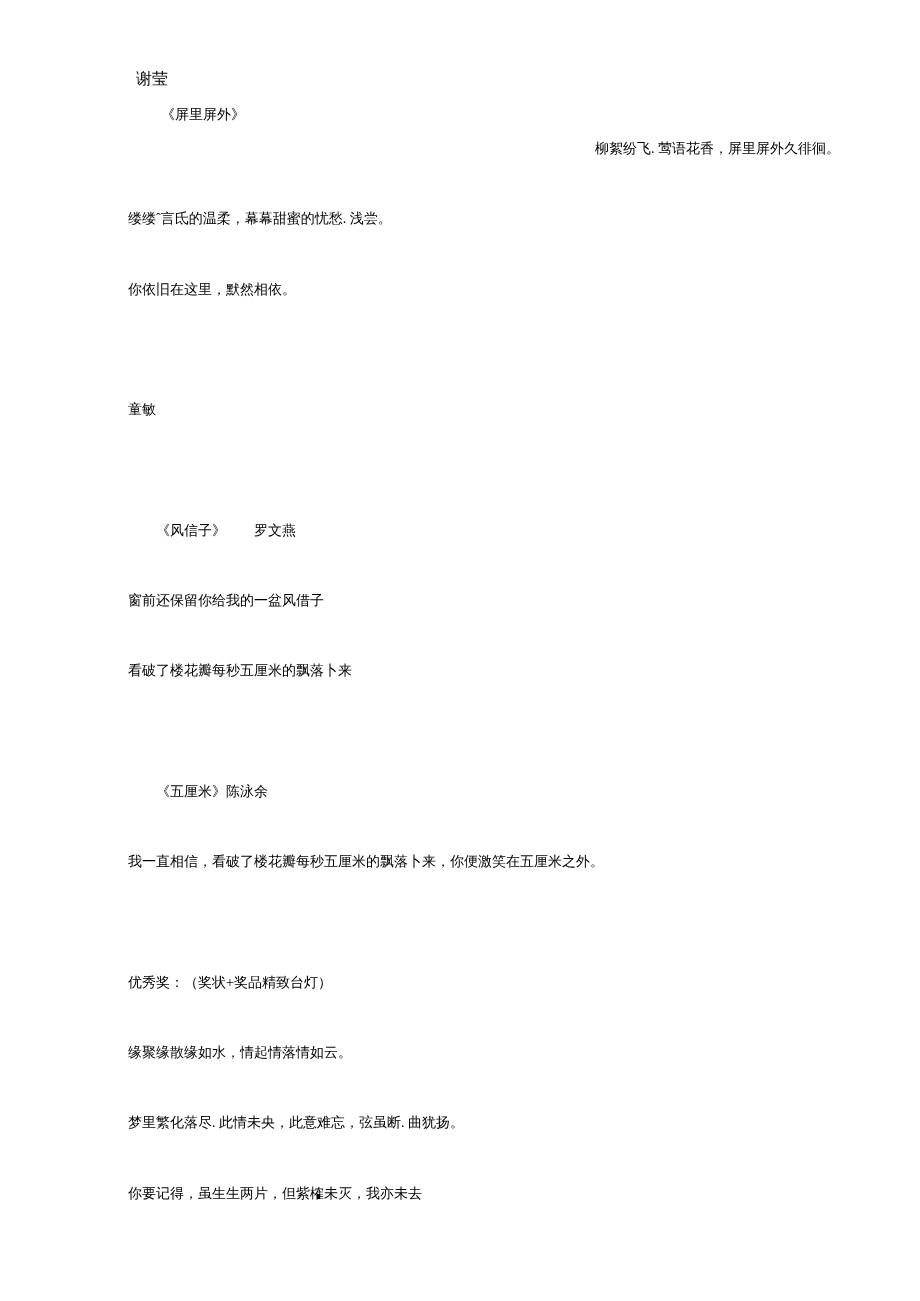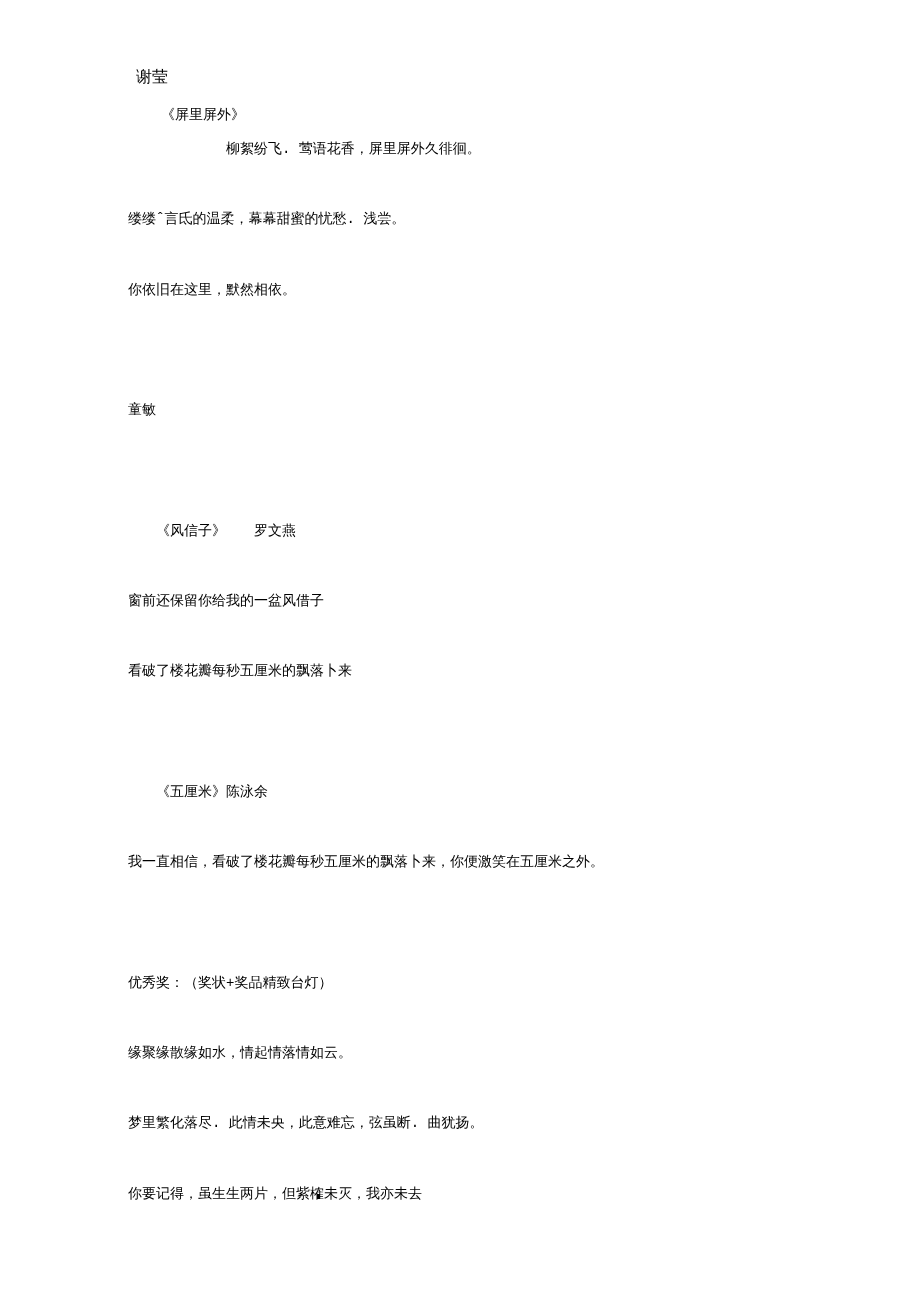--- a/index.html
+++ b/index.html
@@ -1,19 +1,18 @@
 <!DOCTYPE html>
 <html><head>
   <meta charset="utf-8">
   <style>
     * {
       margin: 12px;
       padding: 0;
       box-sizing: border-box;
-      font-family: Liberation Mono, monospace;
     }
     body {
       font-family: "SimSun", "宋体", serif;
       font-size: 14px;
       line-height: 1.6;
       color: #000;
       background: #fff;
       width: 920px;
       padding: 30px 80px;
     }
@@ -42,21 +41,21 @@
       text-indent: 2em;
     }
   </style>
 </head>
 <body>
 
 <div>
 
   <div class="author-name">谢莹</div>
   <div class="title-indent">《屏里屏外》</div>
-  <div class="indent-large" style="margin-top:4px;">柳絮纷飞. 莺语花香，屏里屏外久徘徊。</div>
+  <div class="indent-large" style="margin-top:4px;text-align:right;">柳絮纷飞. 莺语花香，屏里屏外久徘徊。</div>
   <div class="para">缕缕ˆ言氐的温柔，幕幕甜蜜的忧愁. 浅尝。</div>
   <div class="para">你依旧在这里，默然相依。</div>
 
   <div class="gap-xlarge">童敏</div>
 
   <div class="gap-xlarge indent-2em">《风信子》　　罗文燕</div>
   <div class="para">窗前还保留你给我的一盆风借子</div>
   <div class="para">看破了楼花瓣每秒五厘米的飘落卜来</div>
 
   <div class="gap-xlarge indent-2em">《五厘米》陈泳余</div>

